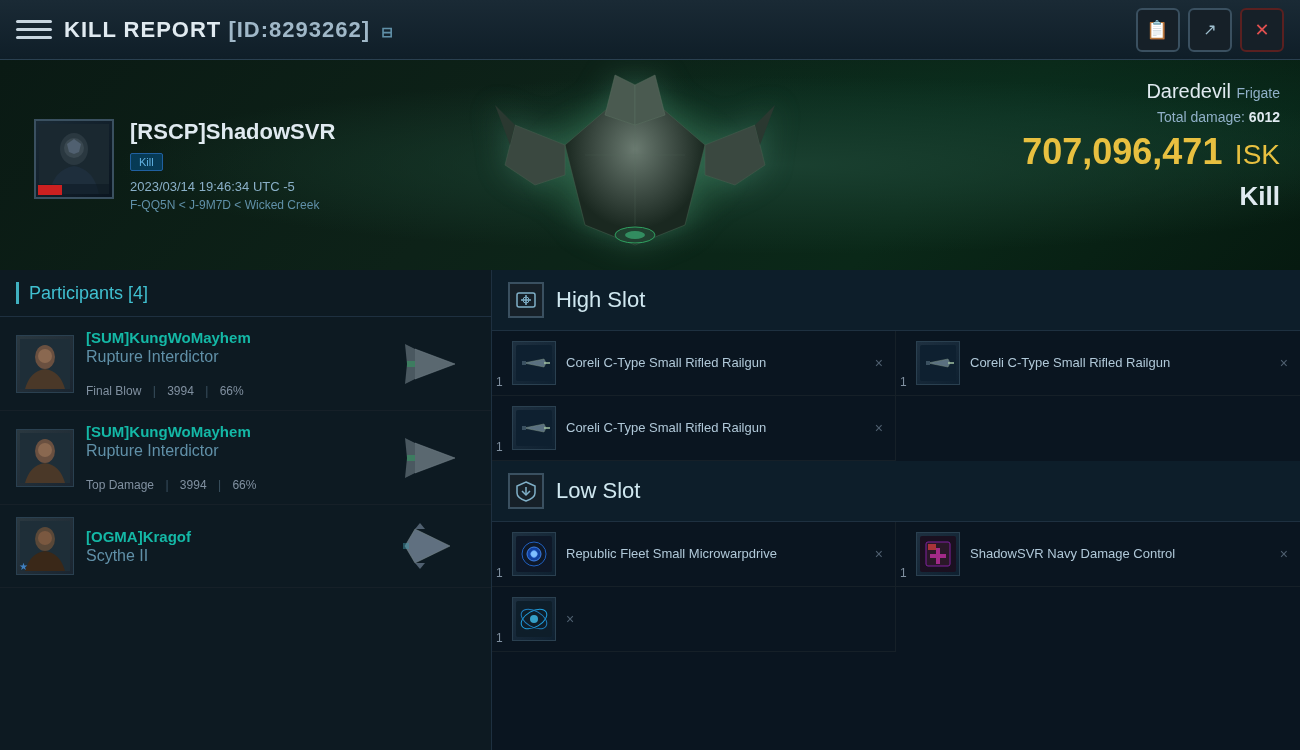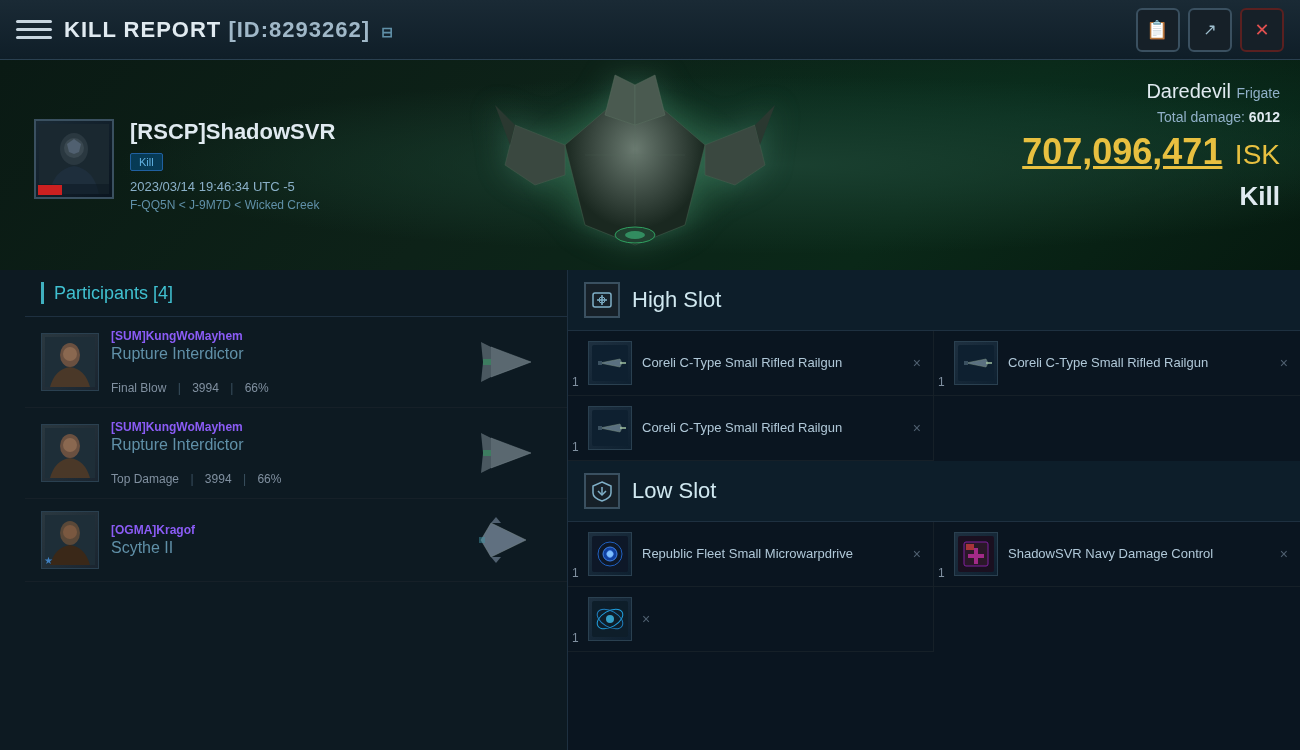--- a/index.html
+++ b/index.html
@@ -168,44 +168,42 @@
       font-size: 14px;
       color: #90b0c8;
       margin-top: 6px;
     }
     .total-damage-val { color: #e0eaf0; font-weight: bold; }
     .isk-value {
       font-size: 36px;
       color: #e8c040;
       font-weight: bold;
       margin-top: 6px;
-      text-decoration: underline;
     }
     .isk-label { font-size: 28px; color: #e8c040; margin-left: 8px; }
     .kill-label {
       font-size: 26px;
       color: #e0eaf0;
       font-weight: bold;
       margin-top: 8px;
     }
 
     
     .main-content {
       display: flex;
       height: calc(750px - 60px - 210px);
     }
 
     
     .left-panel {
-      width: 568px;
+      width: 492px;
       background: #0d1a22;
       border-right: 1px solid #1e3040;
       overflow-y: auto;
       flex-shrink: 0;
-      padding-left: 25px;
     }
     .participants-header {
       padding: 12px 16px;
       border-bottom: 1px solid #1e3040;
       display: flex;
       align-items: center;
       gap: 6px;
     }
     .participants-bar {
       width: 3px;
@@ -237,21 +235,21 @@
       position: relative;
     }
     .participant-avatar .star {
       position: absolute;
       bottom: 2px;
       left: 2px;
       font-size: 10px;
       color: #4080c0;
     }
     .participant-info { flex: 1; }
-    .participant-name { font-size: 12px; color: #8b5cf6; font-weight: bold; }
+    .participant-name { font-size: 15px; color: #14b8a6; font-weight: bold; }
     .participant-ship { font-size: 16px; color: #6090a8; margin-top: 2px; }
     .participant-stats {
       font-size: 12px;
       color: #8090a0;
       margin-top: 18px;
     }
     .participant-stats .sep { margin: 0 8px; color: #3a5060; }
     .participant-ship-img {
       width: 80px;
       height: 50px;

